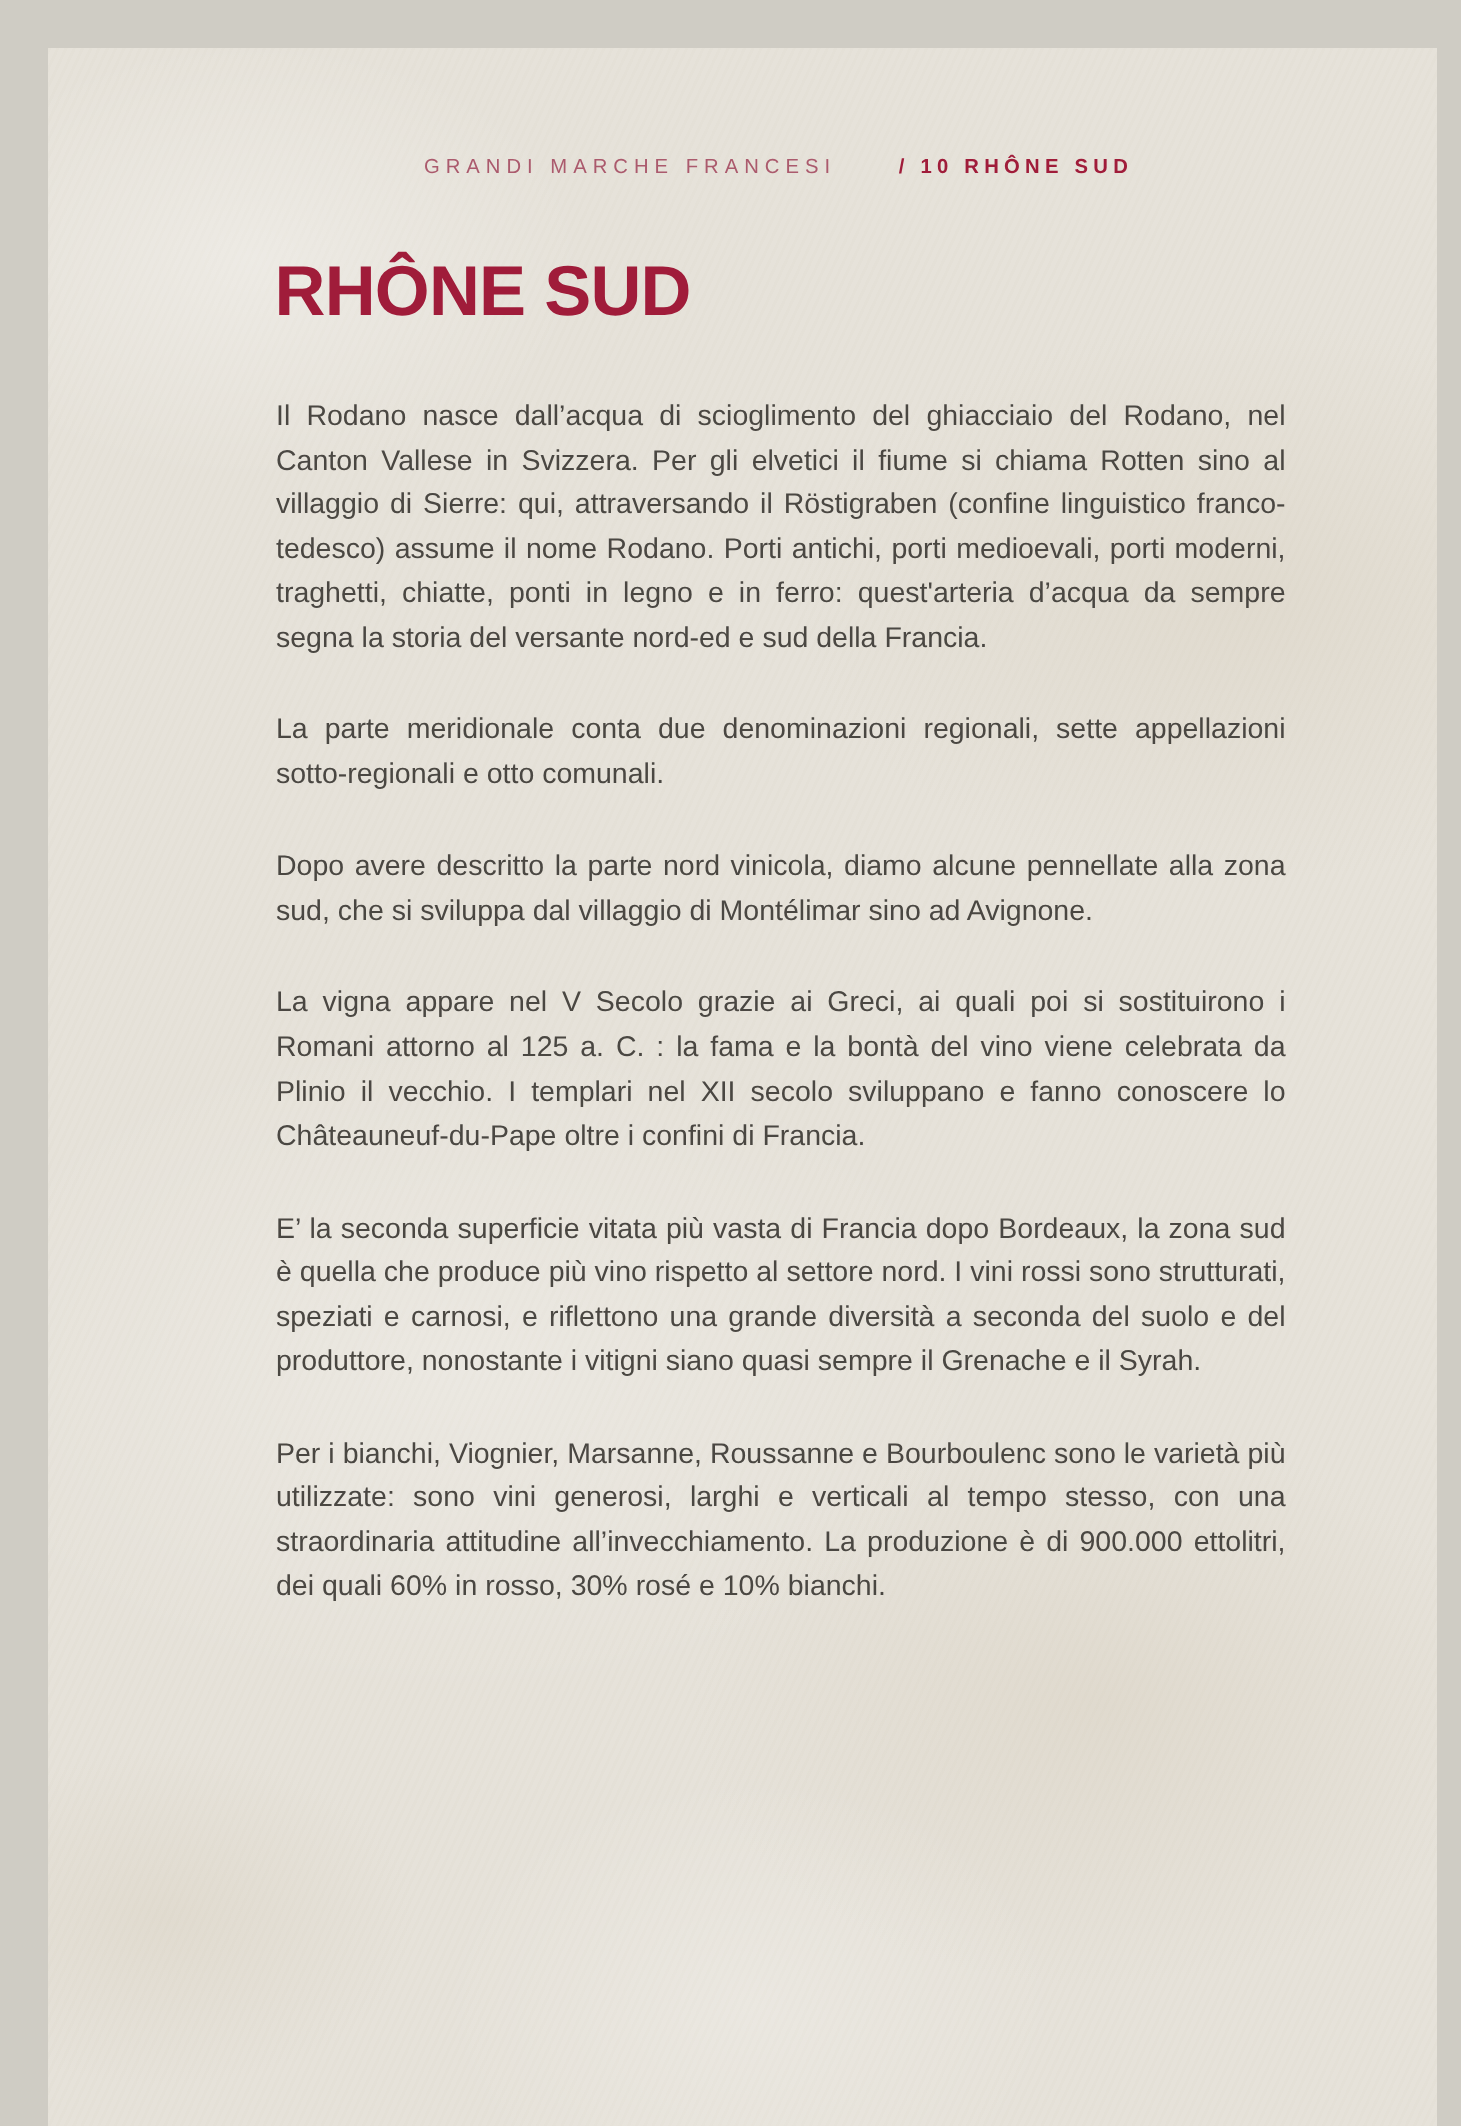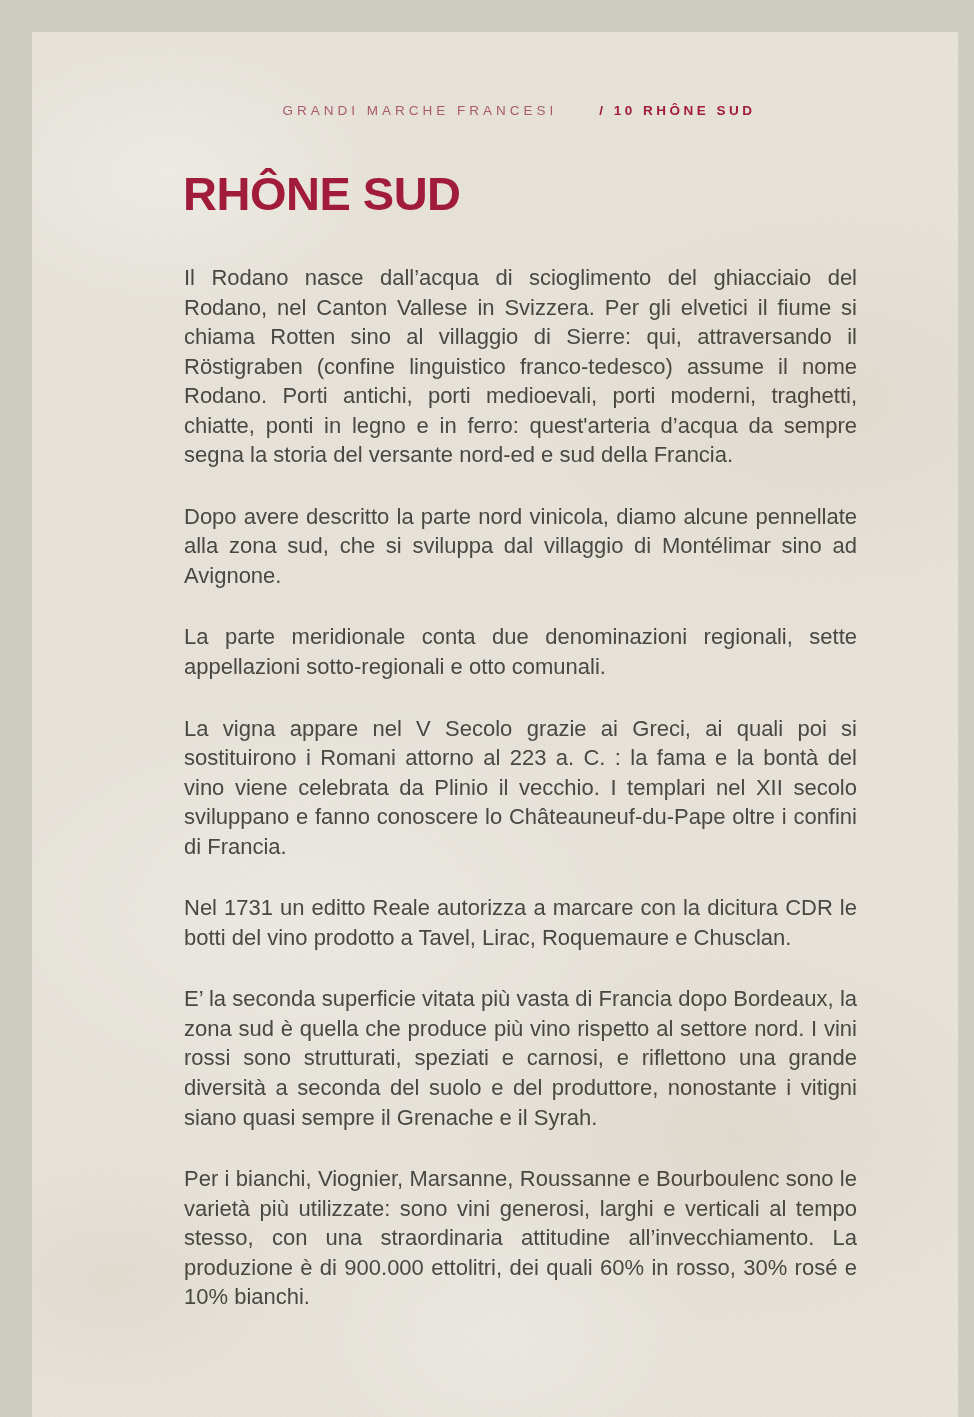--- a/index.html
+++ b/index.html
@@ -68,41 +68,40 @@
     color: var(--accent-red);
     margin-left: 16px;
   }
 
   .article {
     position: absolute;
     top: 199px;
     left: 120px;
     width: 737px;
     color: var(--body-text);
-    font-size: 22px;
+    font-size: 19px;
     line-height: 29.55px;
     text-align: justify;
   }
   .article p { margin: 0; }
 </style>
 </head>
 <body>
 
 <div class="page">
 
   <div class="running-header">
     <span class="series">GRANDI MARCHE FRANCESI</span>
     <span class="chapter">/ 10 RHÔNE SUD</span>
   </div>
 
   <h1 class="page-title">RHÔNE SUD</h1>
 
   <div class="article">
     <p>Il Rodano nasce dall’acqua di scioglimento del ghiacciaio del Rodano, nel Canton Vallese in Svizzera. Per gli elvetici il fiume si chiama Rotten sino al villaggio di Sierre: qui, attraversando il Röstigraben (confine linguistico franco-tedesco) assume il nome Rodano. Porti antichi, porti medioevali, porti moderni, traghetti, chiatte, ponti in legno e in ferro: quest'arteria d’acqua da sempre segna la storia del versante nord-ed e sud della Francia.</p>
+    <p>La parte meridionale conta due denominazioni regionali, sette appellazioni sotto-regionali e otto comunali.</p>
     <p>Dopo avere descritto la parte nord vinicola, diamo alcune pennellate alla zona sud, che si sviluppa dal villaggio di Montélimar sino ad Avignone.</p>
-    <p>La parte meridionale conta due denominazioni regionali, sette appellazioni sotto-regionali e otto comunali.</p>
-    <p>La vigna appare nel V Secolo grazie ai Greci, ai quali poi si sostituirono i Romani attorno al 223 a. C. : la fama e la bontà del vino viene celebrata da Plinio il vecchio. I templari nel XII secolo sviluppano e fanno conoscere lo Châteauneuf-du-Pape oltre i confini di Francia.</p>
-    <p>Nel 1731 un editto Reale autorizza a marcare con la dicitura CDR le botti del vino prodotto a Tavel, Lirac, Roquemaure e Chusclan.</p>
+    <p>La vigna appare nel V Secolo grazie ai Greci, ai quali poi si sostituirono i Romani attorno al 125 a. C. : la fama e la bontà del vino viene celebrata da Plinio il vecchio. I templari nel XII secolo sviluppano e fanno conoscere lo Châteauneuf-du-Pape oltre i confini di Francia.</p>
     <p>E’ la seconda superficie vitata più vasta di Francia dopo Bordeaux, la zona sud è quella che produce più vino rispetto al settore nord. I vini rossi sono strutturati, speziati e carnosi, e riflettono una grande diversità a seconda del suolo e del produttore, nonostante i vitigni siano quasi sempre il Grenache e il Syrah.</p>
     <p>Per i bianchi, Viognier, Marsanne, Roussanne e Bourboulenc sono le varietà più utilizzate: sono vini generosi, larghi e verticali al tempo stesso, con una straordinaria attitudine all’invecchiamento. La produzione è di 900.000 ettolitri, dei quali 60% in rosso, 30% rosé e 10% bianchi.</p>
   </div>
 
 </div>
 
 </body></html>

